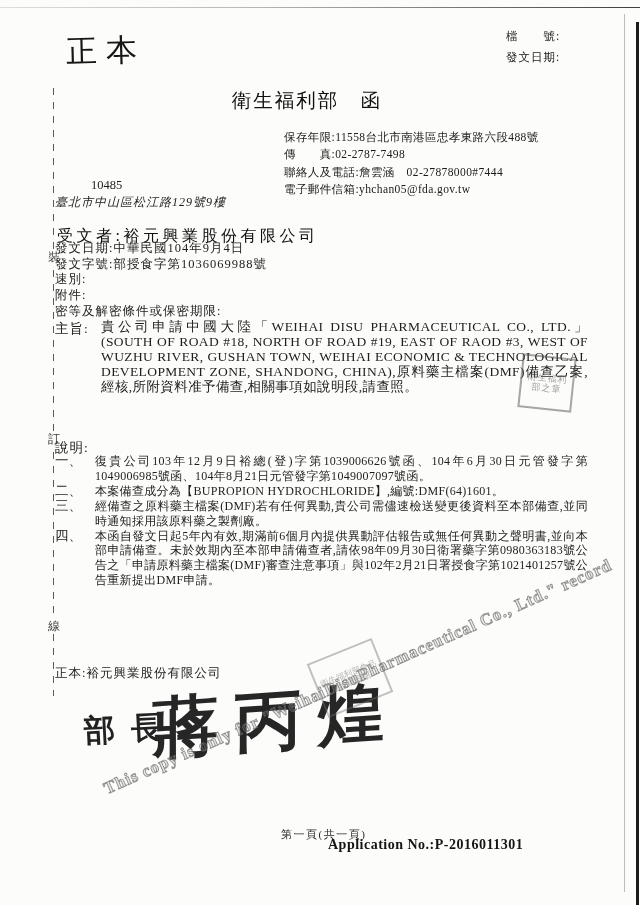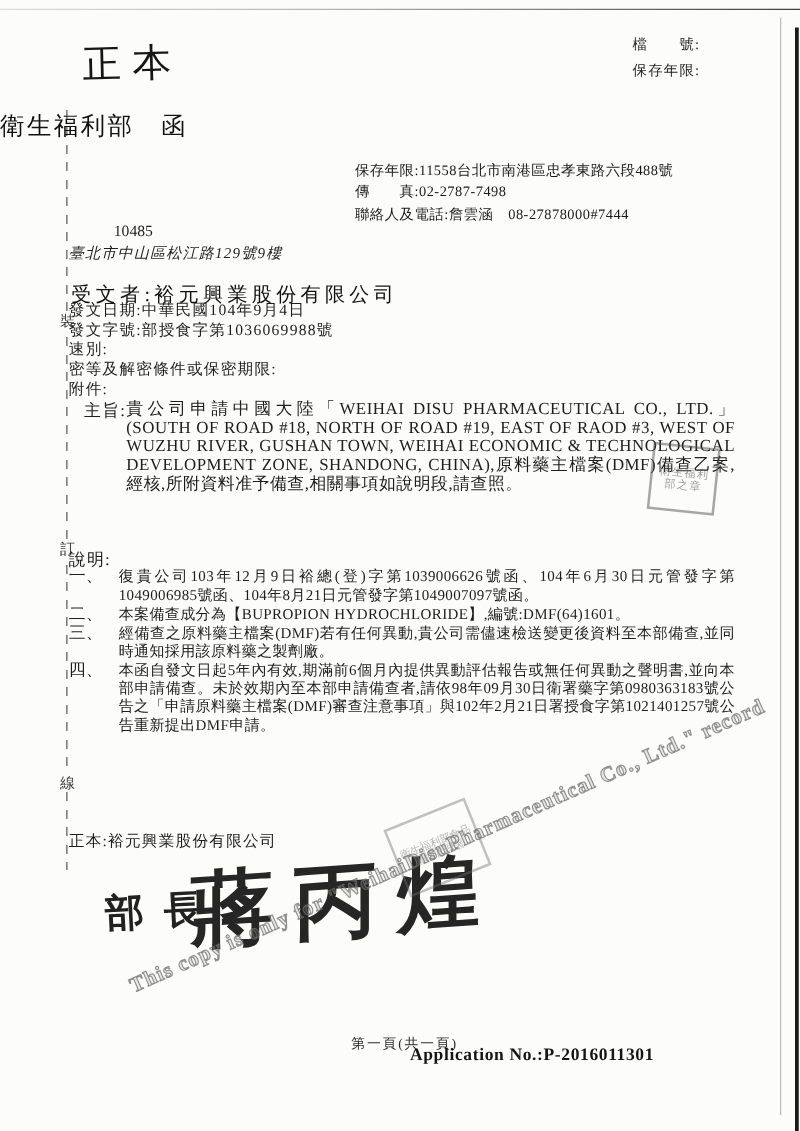--- a/index.html
+++ b/index.html
@@ -22,33 +22,33 @@
 
   
   .bind-line{left:53px;top:88px;width:1px;height:608px;
     background:repeating-linear-gradient(180deg,#5a5a5a 0 7px,transparent 7px 14px);}
   .bind-char{width:16px;left:46px;text-align:center;font-size:12px;color:#3a3a3a;
     background:#fcfcfa;line-height:14px;}
 
   
   .copy-type{left:66px;top:30px;font-size:31px;letter-spacing:9px;transform:rotate(-1.5deg);color:#161616;}
   .file-box{left:477px;top:26px;font-size:11.5px;line-height:21px;letter-spacing:1px;color:#222;margin-left:29px;}
-  .doc-title{left:0;top:87px;width:614px;text-align:left;font-size:19.5px;letter-spacing:2px;color:#111;}
+  .doc-title{left:0;top:87px;width:614px;text-align:center;font-size:19.5px;letter-spacing:2px;color:#111;}
 
   .agency-info{left:284px;top:129px;font-size:11.5px;line-height:17.4px;letter-spacing:.4px;color:#1a1a1a;}
 
   .zip{left:55px;top:178px;font-size:12.5px;margin-left:36px;}
   .addr2{left:55px;top:194px;font-size:12px;letter-spacing:1px;font-style:italic;}
   .recipient{left:57px;top:226px;font-size:16px;letter-spacing:3.5px;color:#111;}
 
   .meta{left:55px;top:241px;font-size:12.5px;line-height:15.7px;letter-spacing:1px;}
 
   
   .subject{left:55px;top:320px;width:533px;display:flex;}
-  .subject-label{width:46px;flex:none;font-size:13.5px;letter-spacing:1px;text-align:right;}
+  .subject-label{width:46px;flex:none;font-size:13.5px;letter-spacing:1px;}
   .subject-text{flex:1;font-size:13.5px;line-height:14.9px;text-align:justify;letter-spacing:.4px;}
 
   .desc-label{left:55px;top:439px;font-size:13.5px;letter-spacing:1px;}
   .desc-items{left:55px;top:454px;width:533px;}
   .desc-item{display:flex;}
   .desc-no{width:40px;flex:none;font-size:13.5px;line-height:14.9px;}
   .desc-text{flex:1;font-size:12px;line-height:14.9px;text-align:justify;letter-spacing:.3px;}
 
   .distribution{left:55px;top:666px;font-size:12.5px;line-height:14.8px;letter-spacing:1px;}
 
@@ -86,40 +86,41 @@
   <div class="abs right-black-line"></div>
 
   <div class="abs bind-line"></div>
   <div class="abs bind-char" style="top:250px;">裝</div>
   <div class="abs bind-char" style="top:432px;">訂</div>
   <div class="abs bind-char" style="top:619px;">線</div>
 
   <div class="abs copy-type">正本</div>
   <div class="abs file-box">
     <div>檔　　號:</div>
-    <div>保存年限:</div>
+    <div>發文日期:</div>
   </div>
   <div class="abs doc-title">衛生福利部　函</div>
 
   <div class="abs agency-info">
     <div>保存年限:11558台北市南港區忠孝東路六段488號</div>
     <div>傳　　真:02-2787-7498</div>
-    <div>聯絡人及電話:詹雲涵　08-27878000#7444</div>
+    <div>聯絡人及電話:詹雲涵　02-27878000#7444</div>
+    <div>電子郵件信箱:yhchan05@fda.gov.tw</div>
   </div>
 
   <div class="abs zip">10485</div>
   <div class="abs addr2">臺北市中山區松江路129號9樓</div>
   <div class="abs recipient">受文者:裕元興業股份有限公司</div>
 
   <div class="abs meta">
     <div>發文日期:中華民國104年9月4日</div>
     <div>發文字號:部授食字第1036069988號</div>
     <div>速別:</div>
+    <div>附件:</div>
     <div>密等及解密條件或保密期限:</div>
-    <div>附件:</div>
   </div>
 
   <div class="abs subject">
     <div class="subject-label">主旨:</div>
     <div class="subject-text">貴公司申請中國大陸「WEIHAI DISU PHARMACEUTICAL CO., LTD.」(SOUTH OF ROAD #18, NORTH OF ROAD #19, EAST OF RAOD #3, WEST OF WUZHU RIVER, GUSHAN TOWN, WEIHAI ECONOMIC &amp; TECHNOLOGICAL DEVELOPMENT ZONE, SHANDONG, CHINA),原料藥主檔案(DMF)備查乙案,經核,所附資料准予備查,相關事項如說明段,請查照。</div>
   </div>
 
   <div class="abs desc-label">說明:</div>
   <div class="abs desc-items">
     <div class="desc-item">

